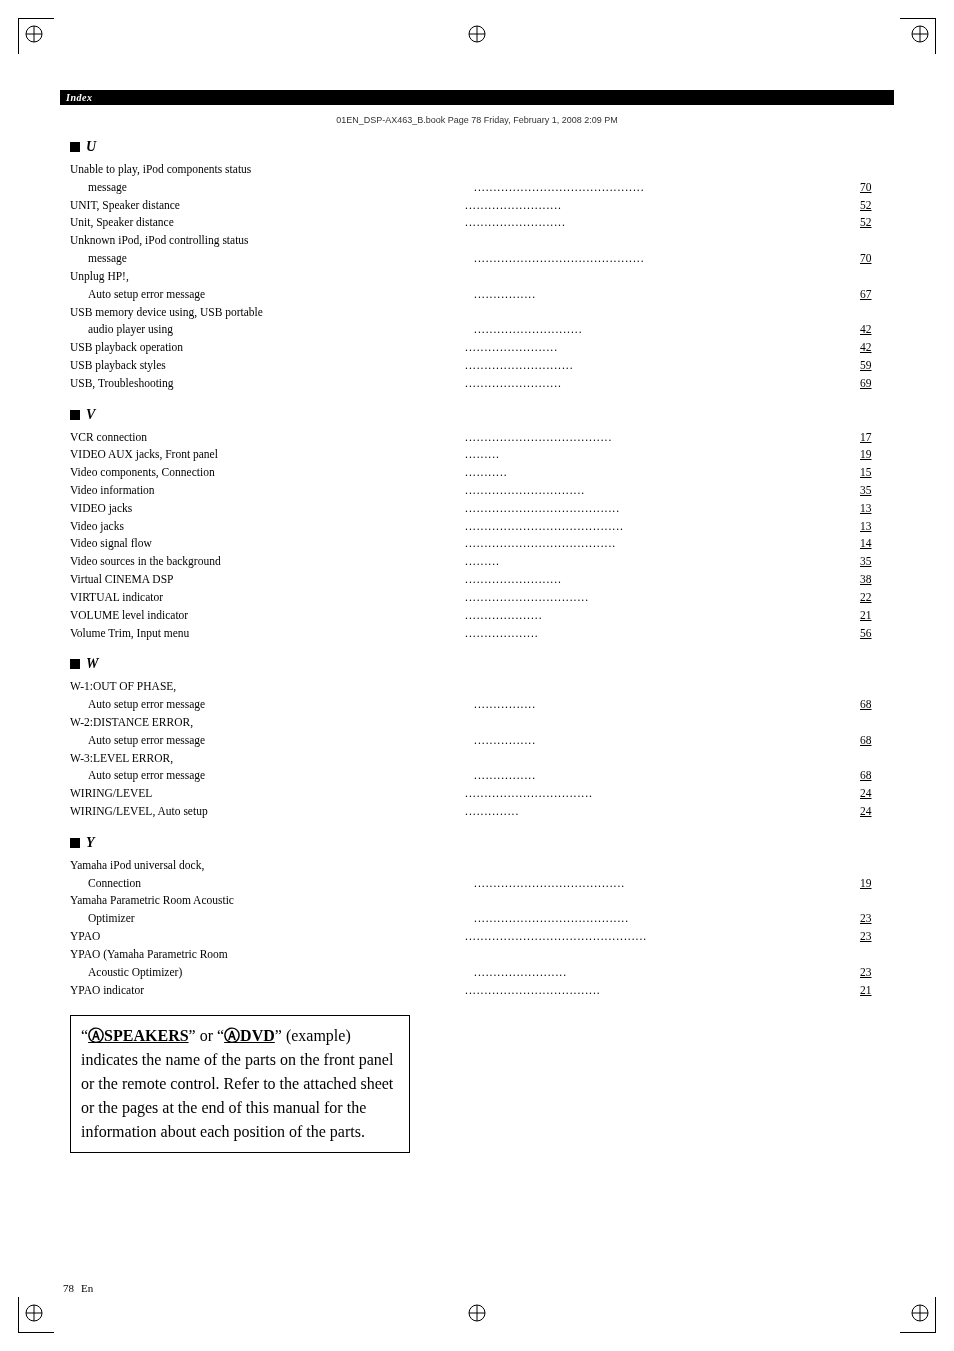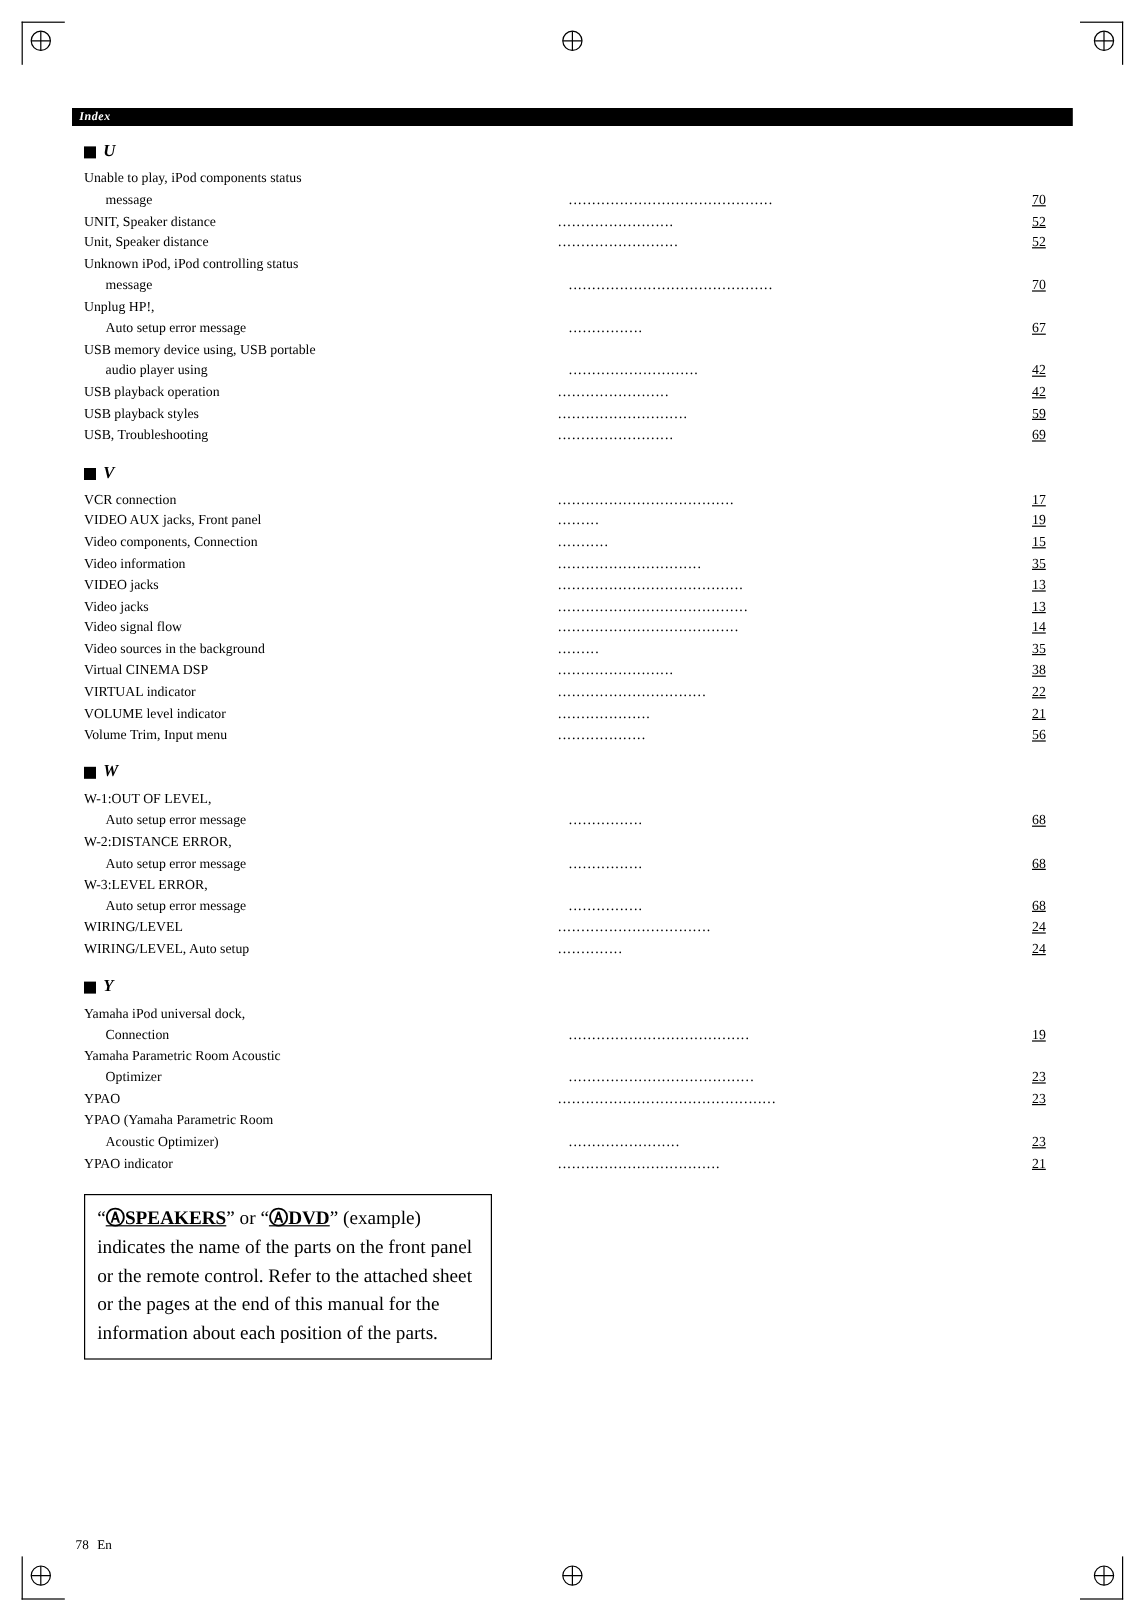--- a/index.html
+++ b/index.html
@@ -183,20 +183,21 @@
       <line x1="2" y1="10" x2="18" y2="10" stroke="#000" stroke-width="1"></line>
     </svg>
   </div>
 
   <div style="margin-top: 50px;">
 
     <div class="header-bar">
       <span>Index</span>
     </div>
 
+    <div class="doc-info">01EN_DSP-AX463_B.book  Page 78  Friday, February 1, 2008  2:09 PM</div>
 
     <div style="margin: 0 10px;">
 
       <div class="section-header">
         <span class="section-square"></span>
         <span class="section-letter">U</span>
       </div>
 
       <div class="index-entry">
         <span class="entry-text">Unable to play, iPod components status</span>
@@ -321,21 +322,21 @@
         <span class="dots dot-line">...................</span>
         <span class="page-num">56</span>
       </div>
 
       <div class="section-header">
         <span class="section-square"></span>
         <span class="section-letter">W</span>
       </div>
 
       <div class="index-entry">
-        <span class="entry-text">W-1:OUT OF LEVEL,</span>
+        <span class="entry-text">W-1:OUT OF PHASE,</span>
       </div>
       <div class="index-entry entry-indent">
         <span class="entry-text">Auto setup error message</span>
         <span class="dots dot-line">................</span>
         <span class="page-num">68</span>
       </div>
       <div class="index-entry">
         <span class="entry-text">W-2:DISTANCE ERROR,</span>
       </div>
       <div class="index-entry entry-indent">

